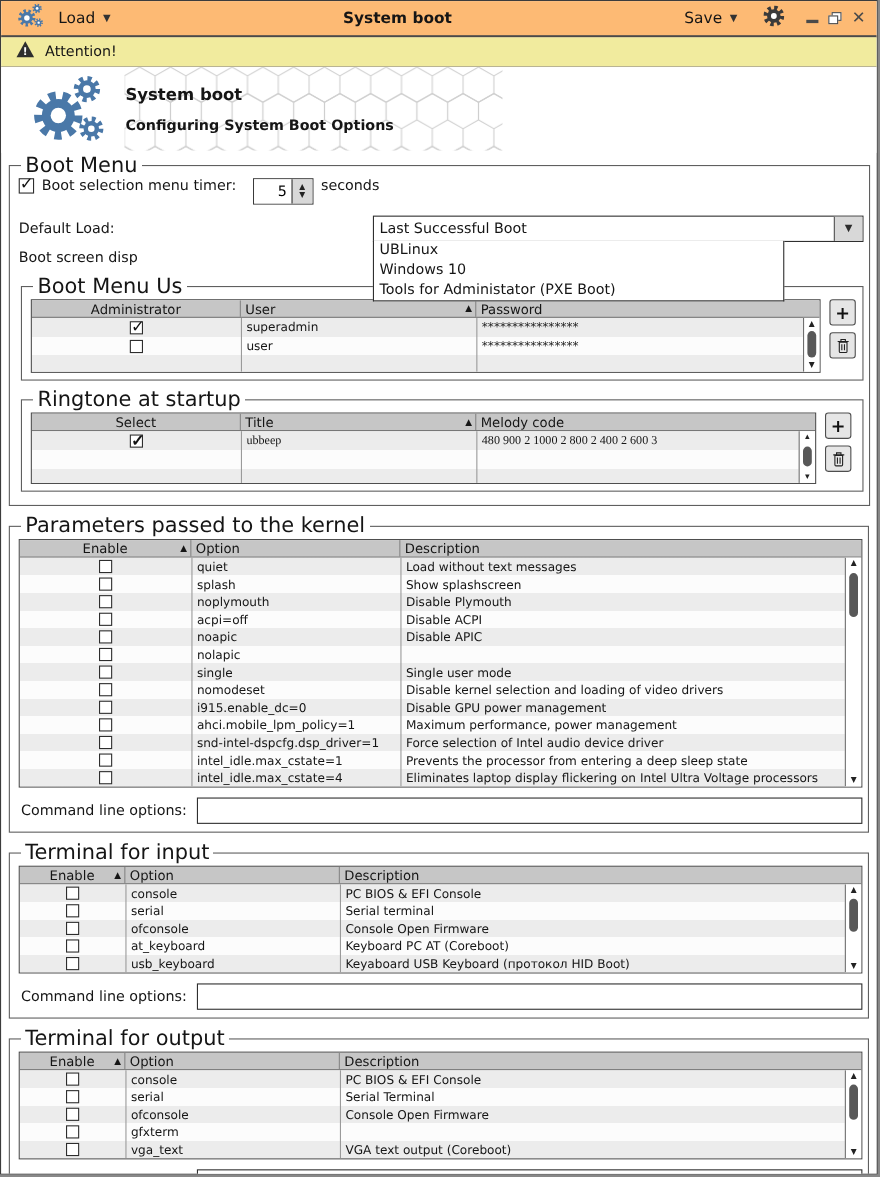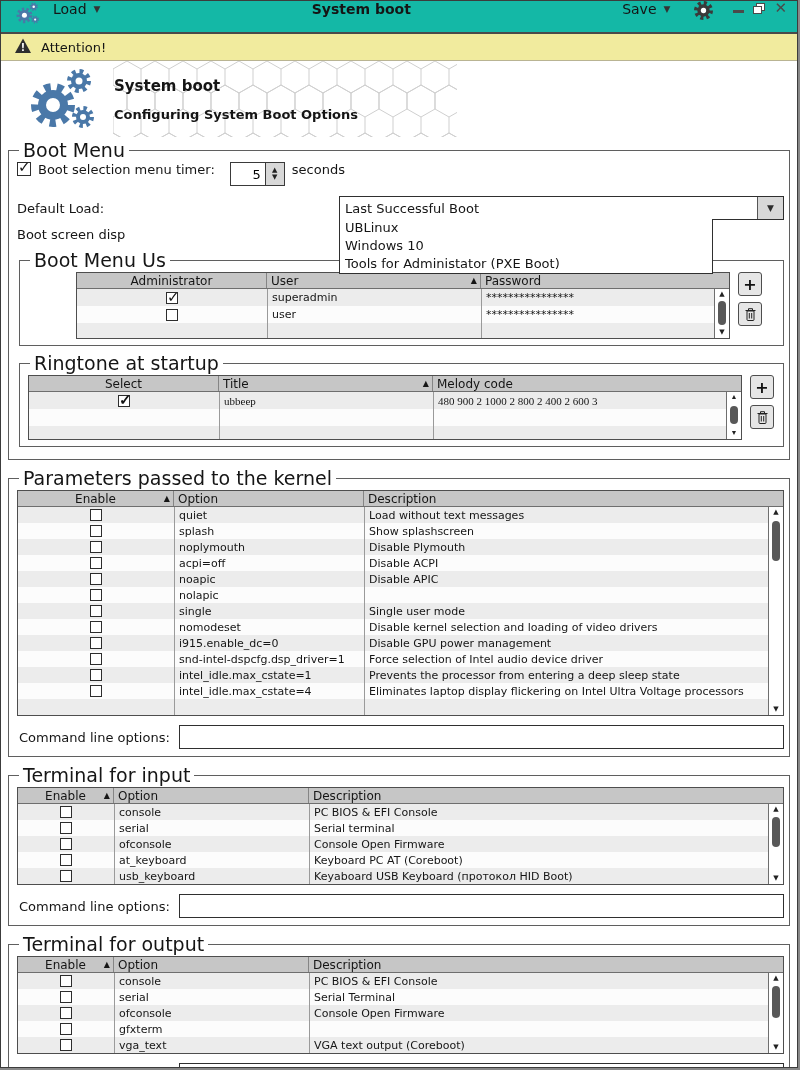--- a/index.html
+++ b/index.html
@@ -1,22 +1,22 @@
 <!DOCTYPE html>
 <html><head>
 <meta charset="utf-8">
 <style>
   * { box-sizing: border-box; margin: 0; padding: 0; }
   body { background:#888; font-family:"DejaVu Sans", sans-serif; }
   .window { width:798px; height:1068px; border:1px solid #3c3c3c; background:#fff; color:#151515;
             font-size:13px; position:relative; overflow:hidden; }
 
   
-  .titlebar { height:33px; border-bottom:2px solid #4a4a4a; display:flex; align-items:flex-start;
-              padding:0 10px 0 12px; gap:10px; background:#14b8a6; }
+  .titlebar { height:33px; border-bottom:2px solid #4a4a4a; display:flex; align-items:center;
+              padding:0 10px 0 12px; gap:10px; background:#fdba74; }
   .tb-btn { display:flex; align-items:center; gap:7px; font-size:14px; cursor:default; }
   .caret { font-size:9px; color:#333; }
   .tb-title { flex:1; text-align:center; font-weight:bold; font-size:14px; }
   .winctl { display:flex; align-items:center; gap:9px; margin-left:10px; }
   .min-glyph { width:11px; height:3px; background:#4a4a4a; margin-top:6px; }
   .restore { position:relative; width:12px; height:11px; }
   .restore .sq1 { position:absolute; right:0; top:0; width:9px; height:8px; border:1px solid #4a4a4a; background:#fff; }
   .restore .sq2 { position:absolute; left:0; bottom:0; width:9px; height:8px; border:1px solid #4a4a4a; background:#fff; }
   .close-glyph { font-size:15px; color:#4a4a4a; line-height:1; }
 
@@ -227,21 +227,21 @@
       </div>
     </div>
 
     <div class="bootscreen-row">
       <span>Boot screen disp</span>
     </div>
 
     <fieldset class="inner">
       <legend><span>Boot Menu Us</span></legend>
       <div class="tbl-wrap">
-        <div class="tbl" style="width:654px;margin-left:48px;">
+        <div class="tbl" style="width:718px;">
           <div class="thead">
             <div class="th center u1">
               <span>Administrator</span>
             </div>
             <div class="th u2">
               <span>User</span>
               <span class="sort">▲</span>
             </div>
             <div class="th u3">
               <span>Password</span>
@@ -454,20 +454,31 @@
               <span>i915.enable_dc=0</span>
             </div>
           <div class="td k3">
               <span>Disable GPU power management</span>
             </div>
         </div>
         <div class="tr">
           <div class="td center k1">
               <span class="cb"></span>
             </div>
+          <div class="td k2">
+              <span>ahci.mobile_lpm_policy=1</span>
+            </div>
+          <div class="td k3">
+              <span>Maximum performance, power management</span>
+            </div>
+        </div>
+        <div class="tr">
+          <div class="td center k1">
+              <span class="cb"></span>
+            </div>
           <div class="td k2" style="padding-right:0;">
               <span>snd-intel-dspcfg.dsp_driver=1</span>
             </div>
           <div class="td k3">
               <span>Force selection of Intel audio device driver</span>
             </div>
         </div>
         <div class="tr">
           <div class="td center k1">
               <span class="cb"></span>

